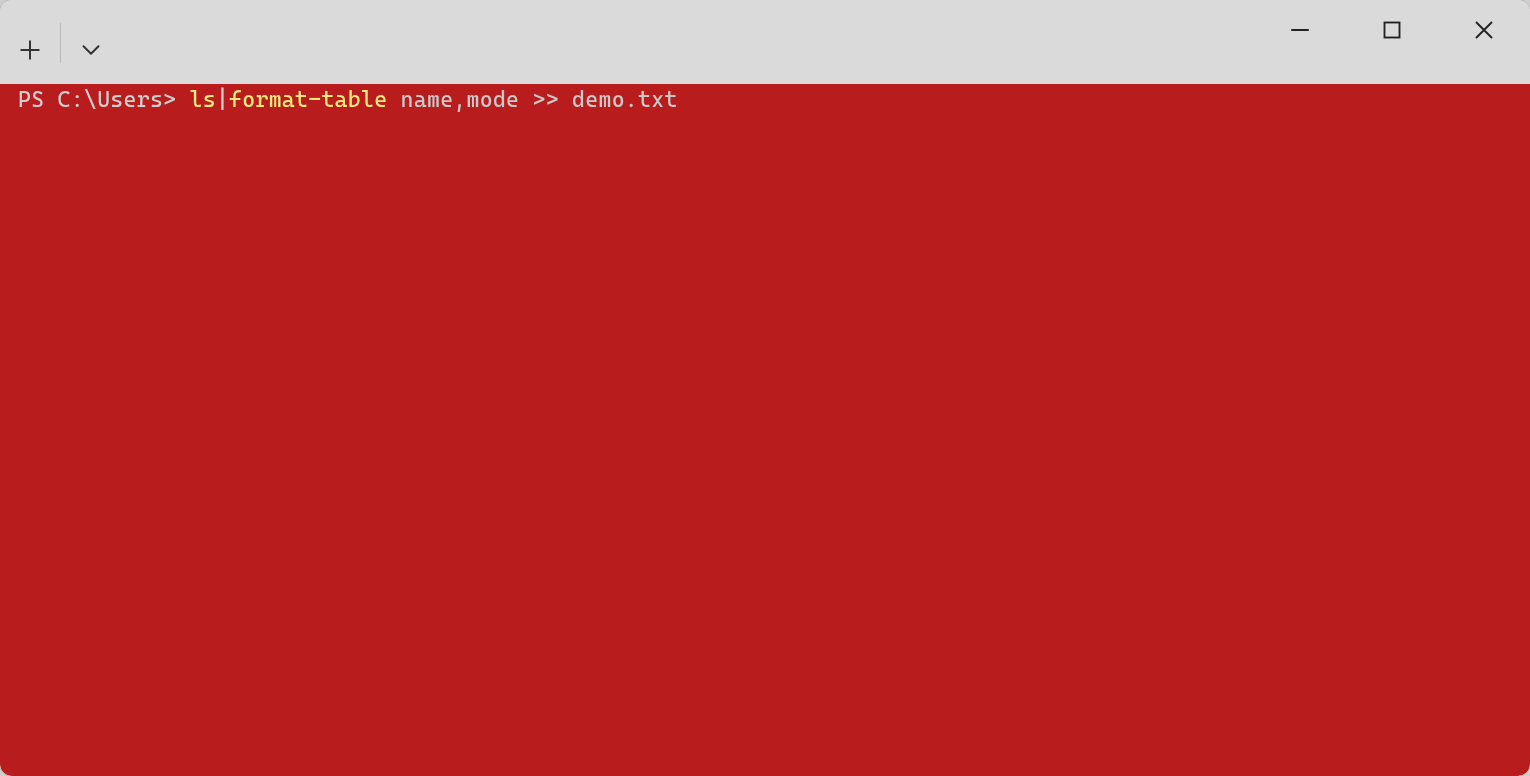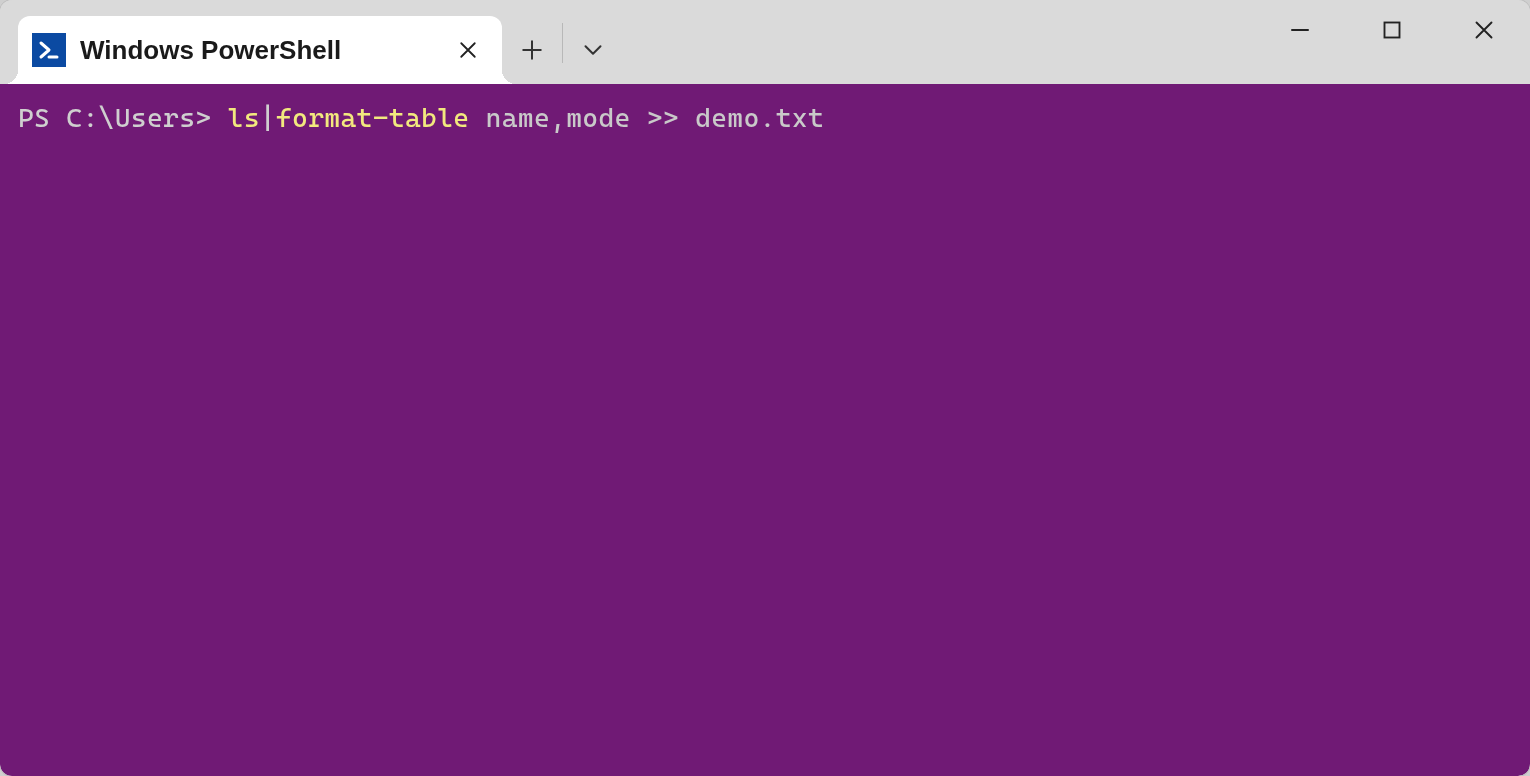--- a/index.html
+++ b/index.html
@@ -92,24 +92,24 @@
     display: flex;
   }
   .wc-btn {
     width: 92px; height: 60px;
     display: flex; align-items: center; justify-content: center;
     cursor: pointer;
   }
   .wc-btn svg { width: 20px; height: 20px; }
   .terminal {
     flex: 1;
-    background: #701a75;
-    padding: 18px 10px 10px 18px;
+    background: #b91c1c;
+    padding: 0 10px 10px 18px;
     font-family: Consolas, "Cascadia Mono", monospace;
-    font-size: 27px;
+    font-size: 22px;
     line-height: 32px;
     white-space: pre;
     letter-spacing: 0.3px;
     border-bottom-left-radius: 12px;
     border-bottom-right-radius: 12px;
   }
   .tok-prompt { color: #cfcfcf; }
   .tok-cmd    { color: #f2e97e; }
   .tok-pipe   { color: #cfcfcf; }
   .tok-arg    { color: #c9c9c9; }
@@ -117,34 +117,20 @@
   .tok-op     { color: #c9c9c9; }
   .tok-file   { color: #c9c9c9; }
   .tab-strip { display:flex; align-items:flex-end; }
 </style>
 </head>
 <body>
 
 <div class="window">
   <div class="titlebar">
     <div class="tab-strip">
-      <div class="tab">
-        <span class="icon-box">
-          <svg viewBox="0 0 24 24">
-              <path d="M4 5 L12 12 L4 19" stroke="#fff" stroke-width="3" fill="none" stroke-linecap="round" stroke-linejoin="round"></path>
-              <line x1="12" y1="19" x2="20" y2="19" stroke="#fff" stroke-width="3" stroke-linecap="round"></line>
-            </svg>
-        </span>
-        <span class="title">Windows PowerShell</span>
-        <span class="close">
-          <svg viewBox="0 0 16 16">
-              <path d="M2 2 L14 14 M14 2 L2 14" stroke="#222" stroke-width="1.6" stroke-linecap="round"></path>
-            </svg>
-        </span>
-      </div>
       <div class="tb-btn">
         <svg viewBox="0 0 16 16">
             <path d="M8 1 V15 M1 8 H15" stroke="#333" stroke-width="1.6" stroke-linecap="round"></path>
           </svg>
       </div>
       <div class="divider"></div>
       <div class="tb-btn">
         <svg viewBox="0 0 16 16">
             <path d="M2 5 L8 11 L14 5" stroke="#333" stroke-width="1.6" fill="none" stroke-linecap="round" stroke-linejoin="round"></path>
           </svg>

